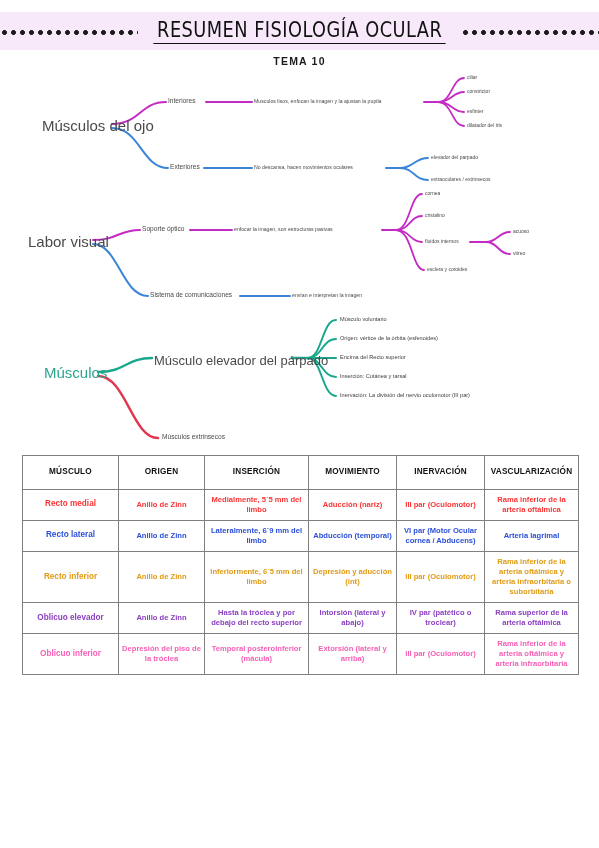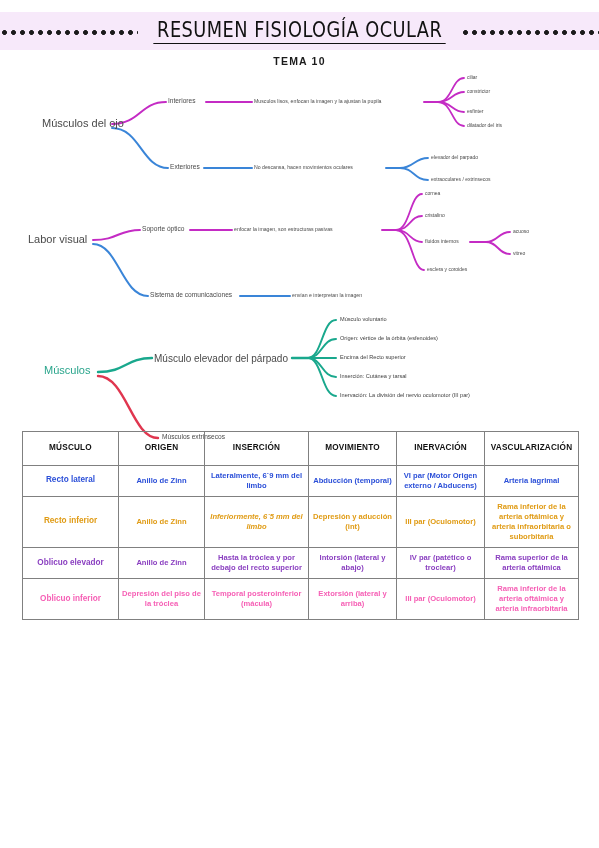--- a/index.html
+++ b/index.html
@@ -41,32 +41,32 @@
     letter-spacing:1.2px; color:#1b1b1b;
   }
 
   
   #mindmap { position:absolute; left:0; top:62px; width:599px; height:392px; }
   #mindmap svg { position:absolute; left:0; top:0; }
   .node {
     position:absolute; white-space:nowrap;
     font-family:"Liberation Sans", sans-serif;
   }
-  .root    { font-size:11px; color:#4a4a4a; }
+  .root    { font-size:15px; color:#4a4a4a; }
   .root.teal { color:#2aa58c; }
   .lvl1    { font-size:6.6px; color:#4a4a4a; }
-  .lvl1.big{ font-size:10px; }
+  .lvl1.big{ font-size:13px; }
   .lvl2    { font-size:5.2px; color:#4a4a4a; }
   .lvl3    { font-size:5.0px; color:#4a4a4a; }
   .leaf-t  { font-size:5.6px; color:#3e3e3e; }
   .red-l   { font-size:6.6px; color:#4a4a4a; }
 
   
   #muscle-table {
-    position:absolute; left:22px; top:431px;
+    position:absolute; left:22px; top:455px;
     width:556px;
     border-collapse: collapse;
     table-layout: fixed;
   }
   #muscle-table td, #muscle-table th {
     border:1px solid #808080;
     text-align:center; vertical-align:middle;
     padding:5px 3px;
     font-size:7.6px; line-height:1.32;
     font-weight:bold;
@@ -191,31 +191,39 @@
       <th>MÚSCULO</th>
       <th>ORIGEN</th>
       <th>INSERCIÓN</th>
       <th>MOVIMIENTO</th>
       <th>INERVACIÓN</th>
       <th>VASCULARIZACIÓN</th>
     </tr>
   </thead>
   <tbody id="table-body">
       <tr>
+        <td class="name" style="color: rgb(251, 52, 52);">Recto medial</td>
+        <td style="color: rgb(251, 52, 52);">Anillo de Zinn</td>
+        <td style="color: rgb(251, 52, 52);">Medialmente, 5´5 mm del limbo</td>
+        <td style="color: rgb(251, 52, 52);">Aducción (nariz)</td>
+        <td style="color: rgb(251, 52, 52);">III par (Oculomotor)</td>
+        <td style="color: rgb(251, 52, 52);">Rama inferior de la arteria oftálmica</td>
+      </tr>
+      <tr>
         <td class="name" style="color: rgb(43, 79, 216);">Recto lateral</td>
         <td style="color: rgb(43, 79, 216);">Anillo de Zinn</td>
         <td style="color: rgb(43, 79, 216);">Lateralmente, 6´9 mm del limbo</td>
         <td style="color: rgb(43, 79, 216);">Abducción (temporal)</td>
-        <td style="color: rgb(43, 79, 216);">VI par (Motor Origen externo / Abducens)</td>
+        <td style="color: rgb(43, 79, 216);">VI par (Motor Ocular cornea / Abducens)</td>
         <td style="color: rgb(43, 79, 216);">Arteria lagrimal</td>
       </tr>
       <tr>
         <td class="name" style="color: rgb(224, 155, 20); margin-top: 24px;">Recto inferior</td>
         <td style="color: rgb(224, 155, 20);">Anillo de Zinn</td>
-        <td style="color: rgb(224, 155, 20); font-style: italic;">Inferiormente, 6´5 mm del limbo</td>
+        <td style="color: rgb(224, 155, 20);">Inferiormente, 6´5 mm del limbo</td>
         <td style="color: rgb(224, 155, 20);">Depresión y aducción (int)</td>
         <td style="color: rgb(224, 155, 20);">III par (Oculomotor)</td>
         <td style="color: rgb(224, 155, 20);">Rama inferior de la arteria oftálmica y arteria infraorbitaria o suborbitaria</td>
       </tr>
       <tr>
         <td class="name" style="color: rgb(138, 63, 192);">Oblicuo elevador</td>
         <td style="color: rgb(138, 63, 192);">Anillo de Zinn</td>
         <td style="color: rgb(138, 63, 192);">Hasta la tróclea y por debajo del recto superior</td>
         <td style="color: rgb(138, 63, 192);">Intorsión (lateral y abajo)</td>
         <td style="color: rgb(138, 63, 192);">IV par (patético o troclear)</td>

